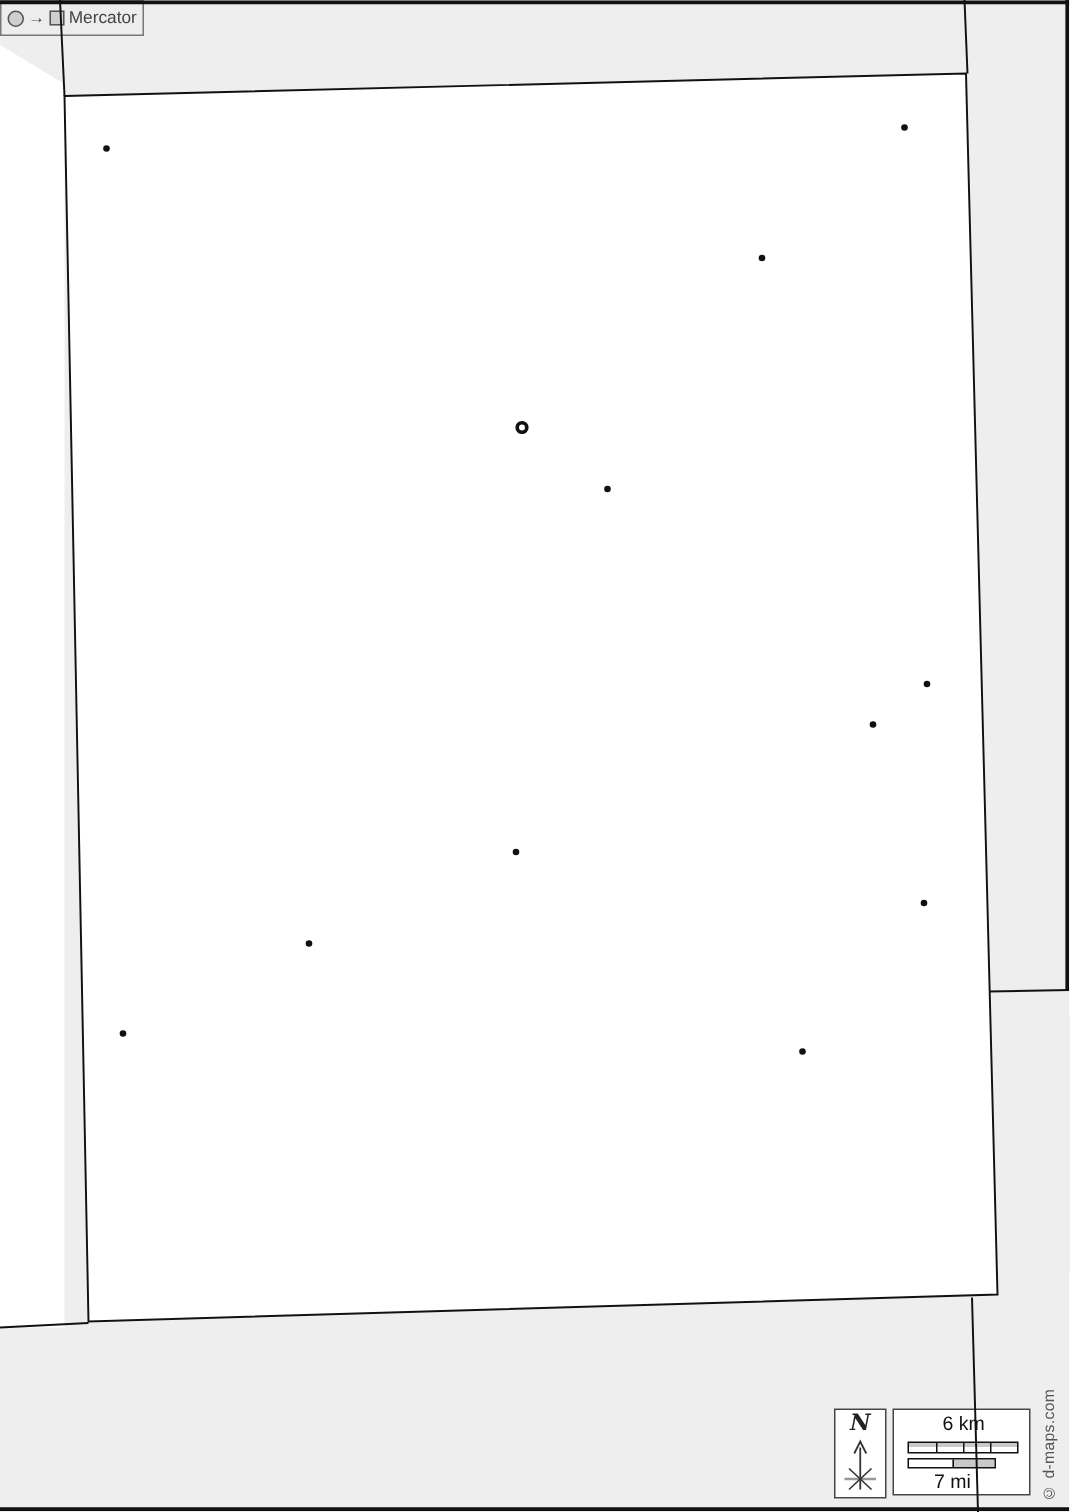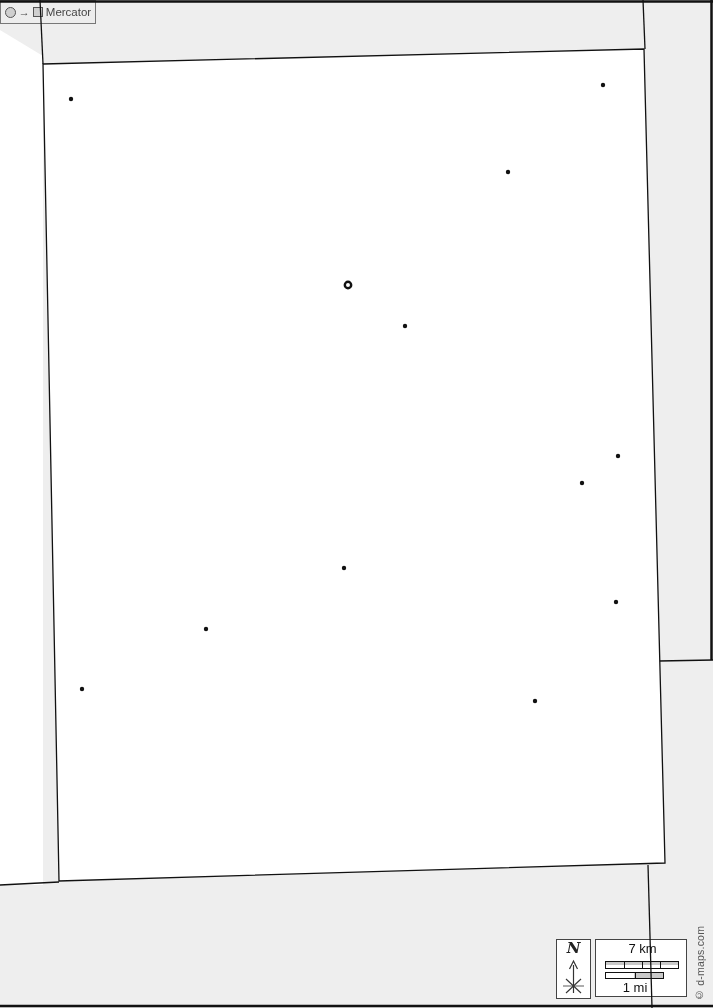--- a/index.html
+++ b/index.html
@@ -106,30 +106,30 @@
     <svg class="compass-glyph" viewBox="0 0 33 40">
       <line x1="16.5" y1="8" x2="16.5" y2="36" stroke="#333" stroke-width="1.2"></line>
       <path d="M12.5 12 L16.5 4 L20.5 12" fill="none" stroke="#333" stroke-width="1.2"></path>
       <line x1="6" y1="29" x2="27" y2="29" stroke="#999" stroke-width="1.6"></line>
       <line x1="9" y1="22" x2="24" y2="36" stroke="#333" stroke-width="1.1"></line>
       <line x1="24" y1="22" x2="9" y2="36" stroke="#333" stroke-width="1.1"></line>
     </svg>
   </div>
 
   <div class="panel scale-box">
-    <div class="scale-km-label">7 km</div>
+    <div class="scale-km-label">6 km</div>
     <div class="bar bar-km">
       <div class="tick" style="left:25%"></div>
       <div class="tick" style="left:50%"></div>
       <div class="tick" style="left:75%"></div>
     </div>
     <div class="bar bar-mi">
       <div class="tick" style="left:50%"></div>
     </div>
-    <div class="scale-mi-label">1 mi</div>
+    <div class="scale-mi-label">7 mi</div>
   </div>
 
   <div class="projection-box">
     <span class="proj-circle"></span>
     <span class="proj-arrow">→</span>
     <span class="proj-square"></span>
     <span>Mercator</span>
   </div>
 
   <div class="credit">© d-maps.com</div>

